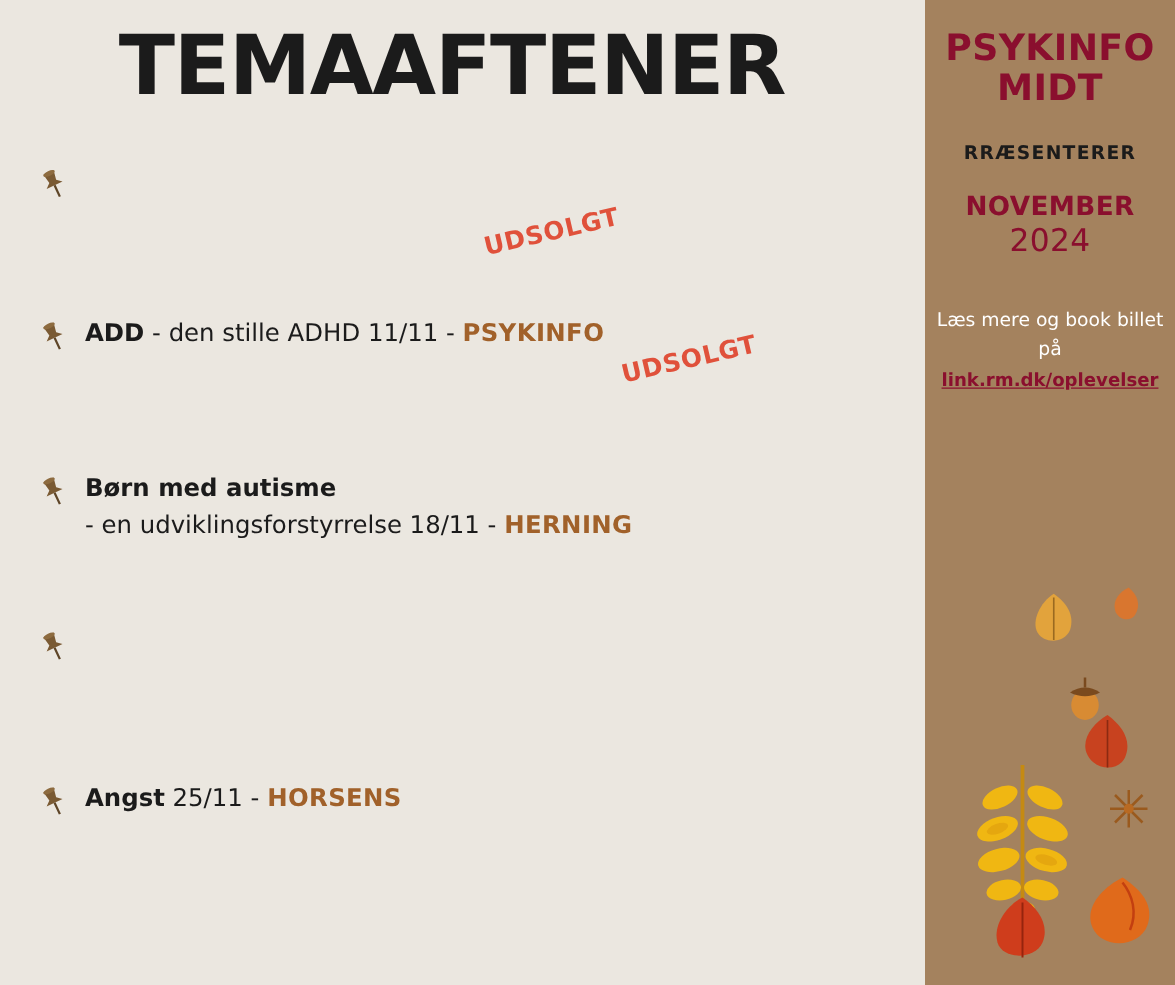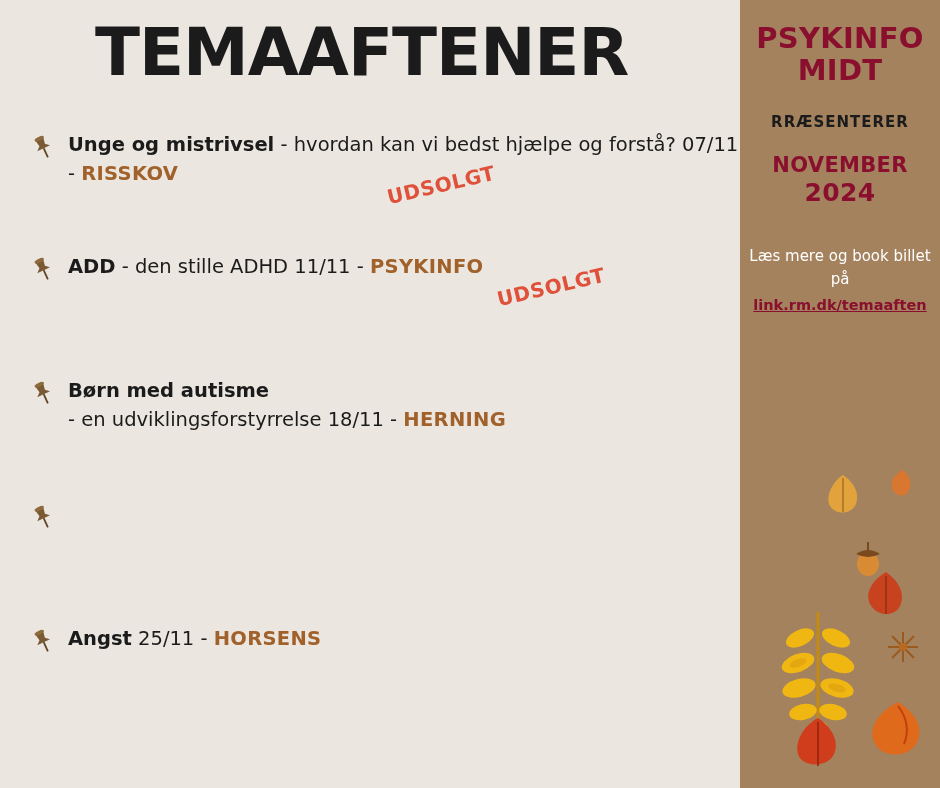--- a/index.html
+++ b/index.html
@@ -111,21 +111,21 @@
   .month {
     margin-top: 22px;
     font-size: 21px;
     font-weight: bold;
     color: #8a0f2e;
     line-height: 1.2;
     letter-spacing: 0.3px;
   }
   .year {
     font-size: 25px;
-    font-weight: bold;
+    font-weight: normal;
     color: #8a0f2e;
     letter-spacing: 0.3px;
   }
   .book-info {
     margin-top: 38px;
     font-size: 15px;
     color: #ffffff;
     line-height: 1.55;
     padding: 0 8px;
   }
@@ -155,23 +155,20 @@
       <div class="event">
         <span class="pin">
           <svg width="30" height="30" viewBox="0 0 30 30">
             <g transform="rotate(-25 15 15)">
               <path d="M11 4 L20 4 L18.5 12 L22.5 15.5 L8.5 15.5 L12.5 12 Z" fill="#7a5a33"></path>
               <rect x="14.6" y="15.5" width="1.8" height="10" fill="#5e4527"></rect>
               <ellipse cx="15.5" cy="5" rx="5" ry="2" fill="#8d6b3f"></ellipse>
             </g>
           </svg>
         </span>
-        <div class="evt-line">
-          <span class="evt-title">Unge og mistrivsel</span><span> - hvordan kan vi bedst hjælpe og forstå? 07/11 - </span><span class="evt-place">RISSKOV</span>
-        </div>
         <span class="soldout s1">UDSOLGT</span>
       </div>
 
       <div class="event" style="margin-top:58px;">
         <span class="pin">
           <svg width="30" height="30" viewBox="0 0 30 30">
             <g transform="rotate(-25 15 15)">
               <path d="M11 4 L20 4 L18.5 12 L22.5 15.5 L8.5 15.5 L12.5 12 Z" fill="#7a5a33"></path>
               <rect x="14.6" y="15.5" width="1.8" height="10" fill="#5e4527"></rect>
               <ellipse cx="15.5" cy="5" rx="5" ry="2" fill="#8d6b3f"></ellipse>
@@ -233,21 +230,21 @@
   <div class="right">
     <div class="brand">
       <div>PSYKINFO</div>
       <div>MIDT</div>
     </div>
     <div class="presents">RRÆSENTERER</div>
     <div class="month">NOVEMBER</div>
     <div class="year">2024</div>
     <div class="book-info">
       <span>Læs mere og book billet på</span>
-      <a class="book-link" href="#">link.rm.dk/temaaften</a>
+      <a class="book-link" href="#">link.rm.dk/oplevelser</a>
     </div>
 
     <svg class="leaf" style="left:78px; top:470px;" width="50" height="50" viewBox="0 0 50 50">
       <path d="M25 5 C35 12 42 22 38 34 C34 44 18 46 12 36 C7 27 14 12 25 5 Z" fill="#e2a33c"></path>
       <path d="M25 8 L25 42" stroke="#9a6a20" stroke-width="1.3" fill="none"></path>
     </svg>
     <svg class="leaf" style="left:148px; top:468px;" width="30" height="30" viewBox="0 0 30 30">
       <path d="M15 2 C22 8 25 16 20 24 C16 30 6 28 4 20 C2 12 8 5 15 2 Z" fill="#d9762f"></path>
     </svg>
     <svg class="leaf" style="left:110px; top:538px;" width="36" height="40" viewBox="0 0 36 40">

